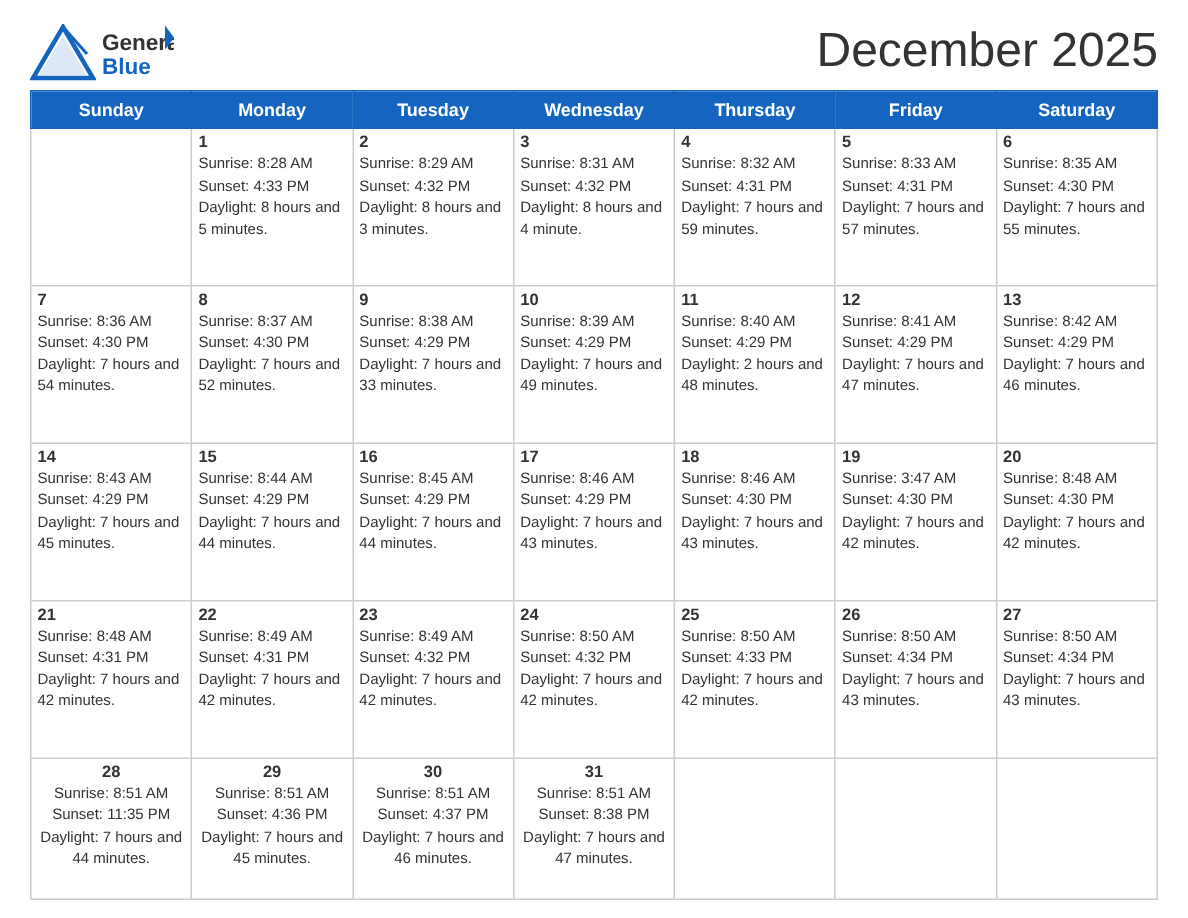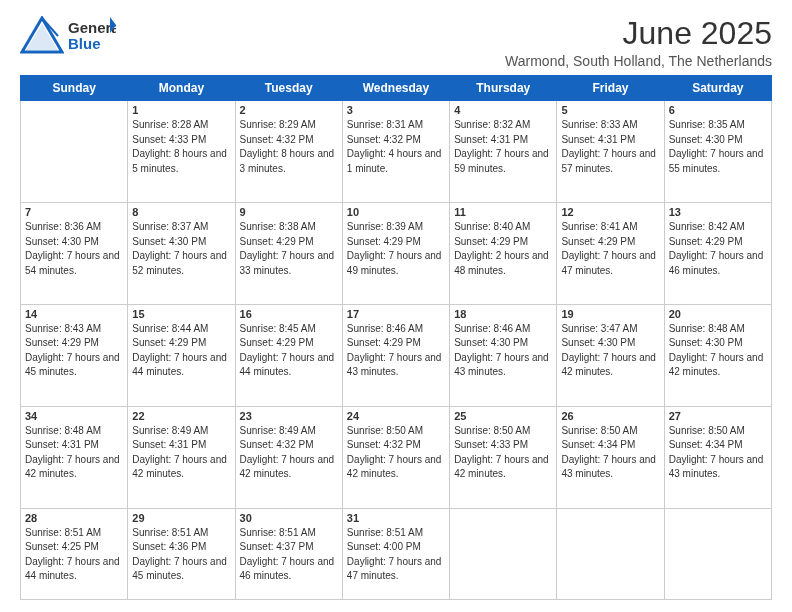--- a/index.html
+++ b/index.html
@@ -57,20 +57,21 @@
       border: 1px solid #ccc;
       vertical-align: top;
       padding: 3px 4px;
       font-size: 9.5px;
       color: #333;
       background: #fff;
       height: 88px;
     }
     .calendar tr:last-child td {
       height: 76px;
+      text-align: center;
     }
     .day-num {
       font-size: 11px;
       font-weight: bold;
       display: block;
       margin-bottom: 2px;
     }
     .day-info {
       font-size: 10px;
       line-height: 1.45;
@@ -100,22 +101,21 @@
       </svg>
       <svg width="48" height="36" viewBox="0 0 48 36">
 
         <text x="0" y="16" font-size="15" font-weight="bold" fill="#333" font-family="Arial">General</text>
         <text x="0" y="32" font-size="15" font-weight="bold" fill="#1565c0" font-family="Arial">Blue</text>
 
         <polygon points="42,0 48,8 42,16" fill="#1565c0"></polygon>
       </svg>
     </div>
     <div class="title-block">
-      <div class="month-year">June 2025</div>
-      <div class="location">Warmond, South Holland, The Netherlands</div>
+      <div class="month-year">December 2025</div>
     </div>
   </div>
 
   <table class="calendar">
     <thead>
       <tr>
         <th>Sunday</th>
         <th>Monday</th>
         <th>Tuesday</th>
         <th>Wednesday</th>
@@ -141,21 +141,21 @@
           <span>Sunrise: 8:29 AM</span><br>
           <span>Sunset: 4:32 PM</span><br>
           <span>Daylight: 8 hours and 3 minutes.</span>
         </div>
       </td>
           <td>
         <span class="day-num">3</span>
         <div class="day-info">
           <span>Sunrise: 8:31 AM</span><br>
           <span>Sunset: 4:32 PM</span><br>
-          <span>Daylight: 4 hours and 1 minute.</span>
+          <span>Daylight: 8 hours and 4 minute.</span>
         </div>
       </td>
           <td>
         <span class="day-num">4</span>
         <div class="day-info">
           <span>Sunrise: 8:32 AM</span><br>
           <span>Sunset: 4:31 PM</span><br>
           <span>Daylight: 7 hours and 59 minutes.</span>
         </div>
       </td>
@@ -287,21 +287,21 @@
         <span class="day-num">20</span>
         <div class="day-info">
           <span>Sunrise: 8:48 AM</span><br>
           <span>Sunset: 4:30 PM</span><br>
           <span>Daylight: 7 hours and 42 minutes.</span>
         </div>
       </td>
         </tr>
         <tr>
           <td>
-        <span class="day-num">34</span>
+        <span class="day-num">21</span>
         <div class="day-info">
           <span>Sunrise: 8:48 AM</span><br>
           <span>Sunset: 4:31 PM</span><br>
           <span>Daylight: 7 hours and 42 minutes.</span>
         </div>
       </td>
           <td>
         <span class="day-num">22</span>
         <div class="day-info">
           <span>Sunrise: 8:49 AM</span><br>
@@ -348,21 +348,21 @@
           <span>Sunset: 4:34 PM</span><br>
           <span>Daylight: 7 hours and 43 minutes.</span>
         </div>
       </td>
         </tr>
         <tr>
           <td>
         <span class="day-num">28</span>
         <div class="day-info">
           <span>Sunrise: 8:51 AM</span><br>
-          <span>Sunset: 4:25 PM</span><br>
+          <span>Sunset: 11:35 PM</span><br>
           <span>Daylight: 7 hours and 44 minutes.</span>
         </div>
       </td>
           <td>
         <span class="day-num">29</span>
         <div class="day-info">
           <span>Sunrise: 8:51 AM</span><br>
           <span>Sunset: 4:36 PM</span><br>
           <span>Daylight: 7 hours and 45 minutes.</span>
         </div>
@@ -372,21 +372,21 @@
         <div class="day-info">
           <span>Sunrise: 8:51 AM</span><br>
           <span>Sunset: 4:37 PM</span><br>
           <span>Daylight: 7 hours and 46 minutes.</span>
         </div>
       </td>
           <td>
         <span class="day-num">31</span>
         <div class="day-info">
           <span>Sunrise: 8:51 AM</span><br>
-          <span>Sunset: 4:00 PM</span><br>
+          <span>Sunset: 8:38 PM</span><br>
           <span>Daylight: 7 hours and 47 minutes.</span>
         </div>
       </td>
           <td class="empty-cell"></td>
           <td class="empty-cell"></td>
           <td class="empty-cell"></td>
         </tr>
       </tbody>
   </table>
 </div>

